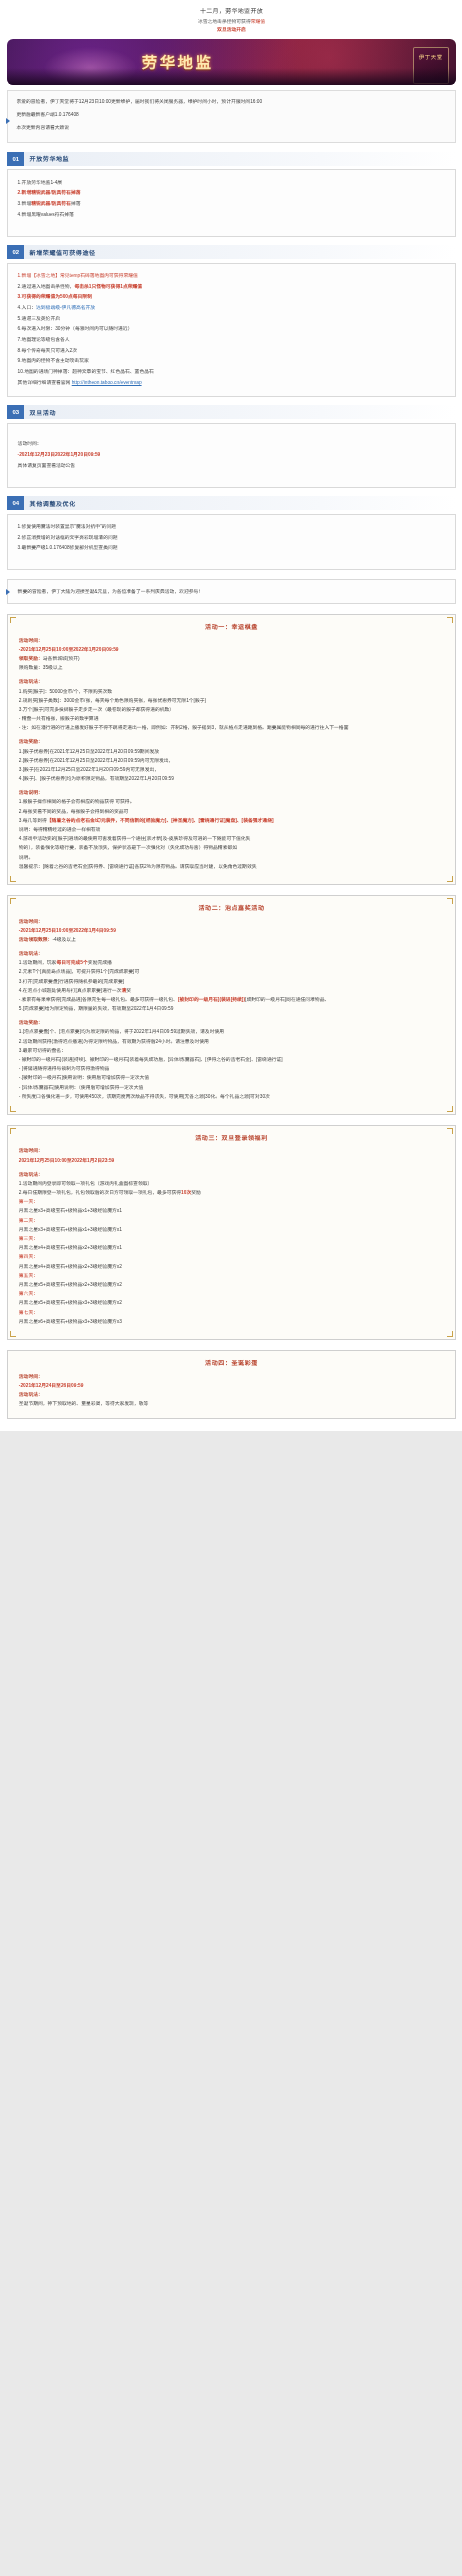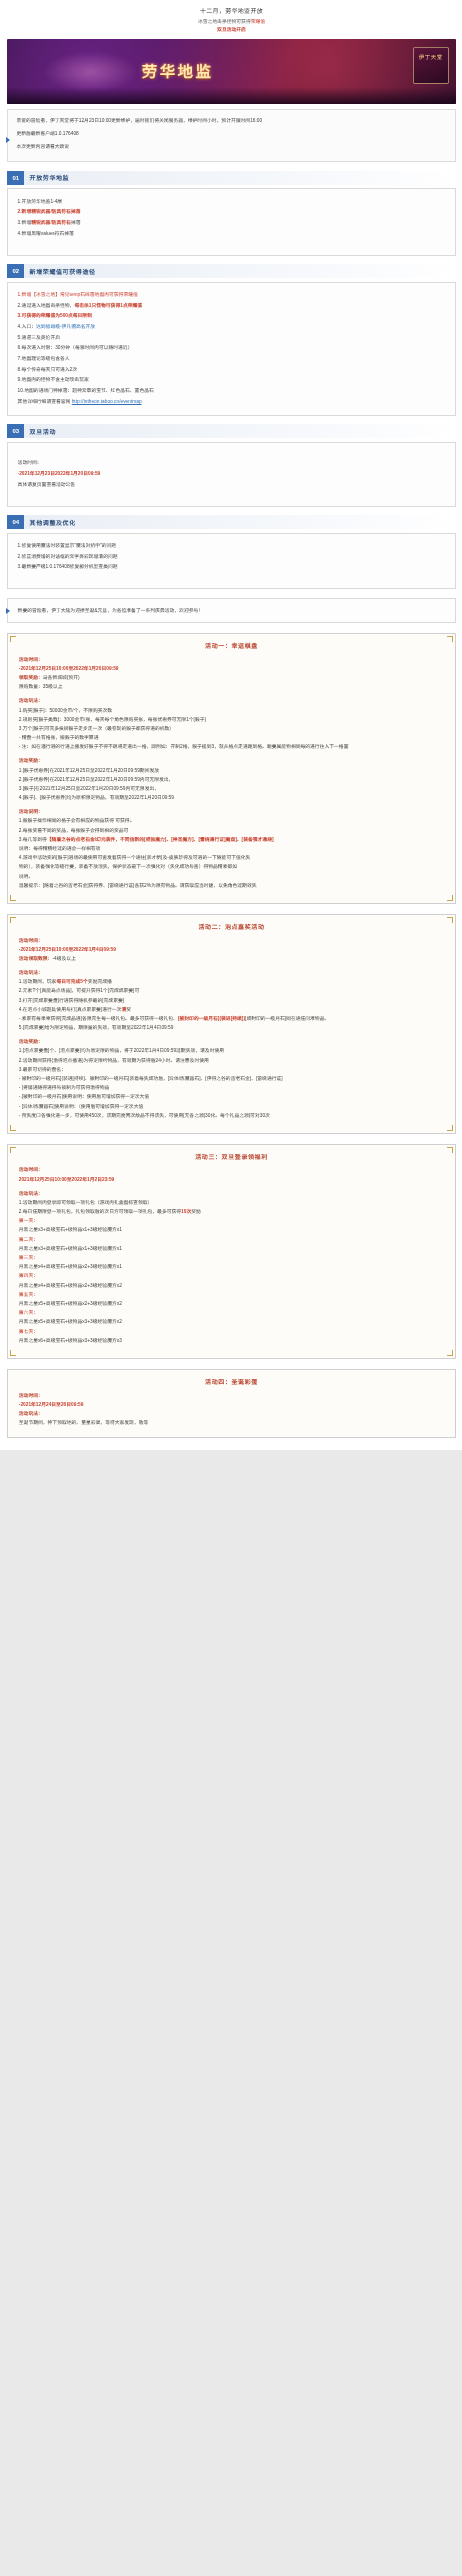--- a/index.html
+++ b/index.html
@@ -34,22 +34,22 @@
   }
   .top-head .line2 .hl { color: #c8412f; }
   .top-head .line3 {
     font-size: 4.8px;
     color: #c8412f;
     font-weight: bold;
   }
   
   .banner {
     margin: 3.6px 7.1px 0;
-    height: 65px;
-    border-radius: 1px;
+    height: 46px;
+    border-radius: 6px;
     position: relative;
     overflow: hidden;
     background:
       radial-gradient(circle at 18% 55%, rgba(120,40,160,.75) 0%, rgba(40,10,60,0) 58%),
       radial-gradient(circle at 72% 40%, rgba(200,60,90,.55) 0%, rgba(40,10,40,0) 55%),
       linear-gradient(120deg,#2a1030 0%, #4a1340 35%, #6b1533 60%, #2c0c2a 100%);
   }
   .banner::after {
     content:"";
     position:absolute; left:0; right:0; bottom:0; height:16.7px;

